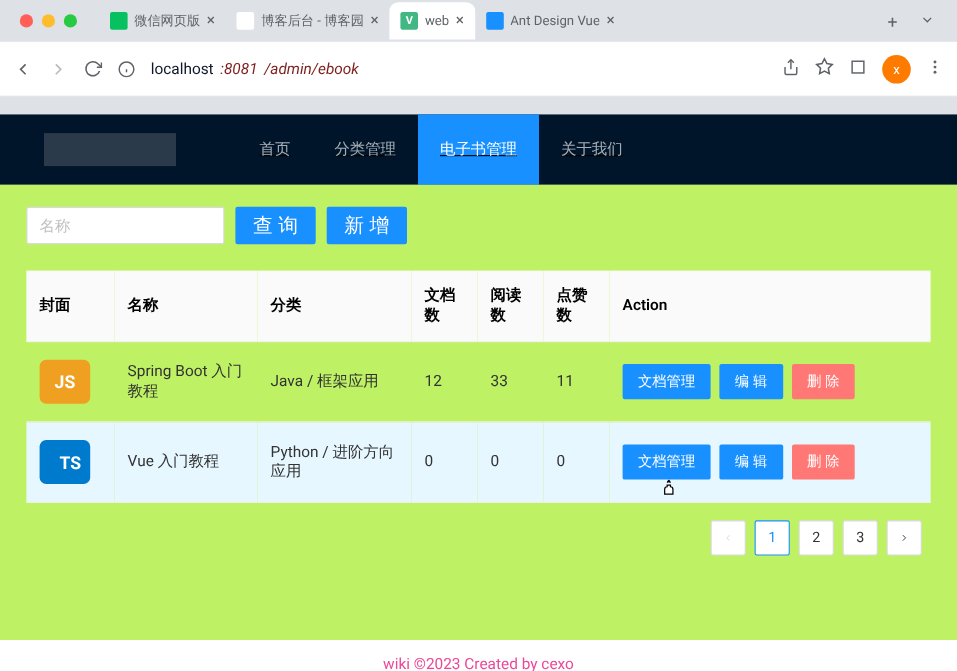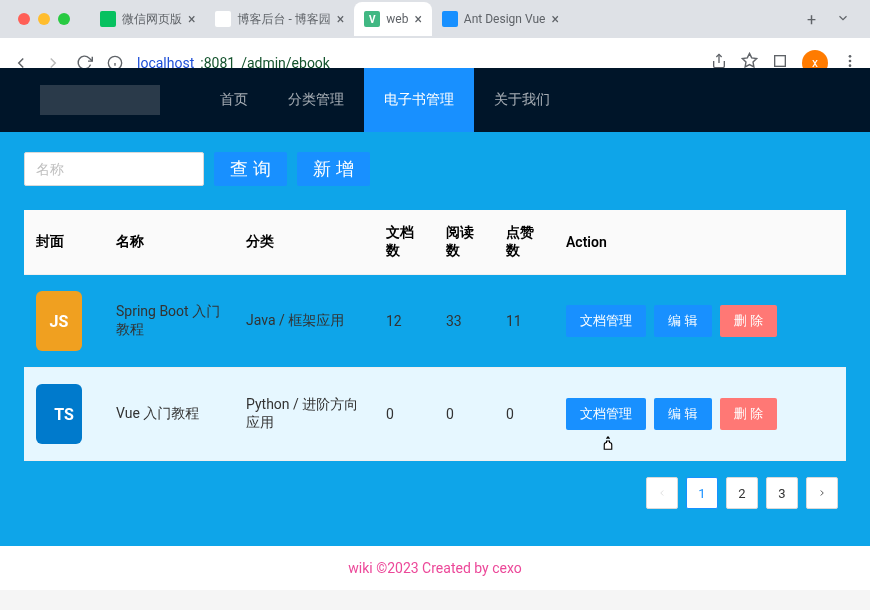--- a/index.html
+++ b/index.html
@@ -1,63 +1,63 @@
 <!DOCTYPE html>
 <html><head>
   <meta charset="utf-8">
   <style>
     * { margin: 0; padding: 0; box-sizing: border-box; }
     body { font-family: -apple-system, BlinkMacSystemFont, "Segoe UI", Roboto, sans-serif; background: #f5f5f5; width: 870px; height: 610px; overflow: hidden; }
     
     
-    .browser-chrome { background: #dee1e6; height: 68px; }
+    .browser-chrome { background: #dee1e6; height: 104px; }
     .tab-bar { display: flex; align-items: center; height: 38px; padding: 0 8px; gap: 0; }
     .traffic-lights { display: flex; gap: 8px; padding: 0 10px; }
     .traffic-light { width: 12px; height: 12px; border-radius: 50%; }
     .tl-red { background: #ff5f57; }
     .tl-yellow { background: #ffbd2e; }
     .tl-green { background: #28ca42; }
     .tabs { display: flex; flex: 1; margin-left: 10px; }
     .tab { display: flex; align-items: center; padding: 0 10px; height: 34px; font-size: 12px; color: #5f6368; gap: 6px; max-width: 180px; border-radius: 8px 8px 0 0; cursor: pointer; }
     .tab.active { background: #fff; }
     .tab-icon { width: 16px; height: 16px; display: flex; align-items: center; justify-content: center; font-size: 10px; font-weight: bold; border-radius: 2px; }
     .tab-title { white-space: nowrap; overflow: hidden; text-overflow: ellipsis; max-width: 100px; }
     .tab-close { color: #5f6368; font-size: 14px; }
     .new-tab { padding: 0 8px; color: #5f6368; font-size: 16px; cursor: pointer; }
     .window-expand { margin-left: auto; padding: 0 12px; color: #5f6368; }
     
     .addr-bar { display: flex; align-items: center; height: 50px; background: #fff; padding: 0 12px; gap: 14px; border-bottom: 1px solid #e0e0e0; }
     .nav-btn { color: #5f6368; cursor: pointer; display: flex; align-items: center; }
     .nav-btn.disabled { color: #bbb; }
     .addr-input { flex: 1; display: flex; align-items: center; gap: 6px; font-size: 14px; color: #333; }
-    .addr-host { color: #1d4ed8; }
-    .addr-path { color: #14532d; }
+    .addr-host { color: #0f172a; }
+    .addr-path { color: #7f1d1d; font-style: italic; }
     .addr-actions { display: flex; gap: 14px; align-items: center; color: #5f6368; }
     .user-avatar { width: 26px; height: 26px; border-radius: 50%; background: #ff7b00; color: #fff; display: flex; align-items: center; justify-content: center; font-size: 12px; }
     
     
     .app { background: #fff; height: calc(610px - 88px); display: flex; flex-direction: column; }
-    .header { background: #001529; height: 64px; display: flex; align-items: center; padding: 0 40px; gap: 0; }
+    .header { background: #001529; height: 64px; display: flex; align-items: center; padding: 0 40px; gap: 16px; text-decoration: underline; }
     .logo-placeholder { width: 120px; height: 30px; background: #2a3a4a; margin-right: 40px; }
     .nav-item { color: rgba(255,255,255,0.65); padding: 0 20px; height: 64px; display: flex; align-items: center; font-size: 14px; cursor: pointer; }
     .nav-item.active { background: #1890ff; color: #fff; }
     
-    .content { padding: 20px 24px; flex: 1; background: #0ea5e9; }
+    .content { padding: 20px 24px; flex: 1; background: #bef264; }
     .toolbar { display: flex; gap: 10px; margin-bottom: 24px; }
     .search-input { width: 180px; height: 34px; border: 1px solid #d9d9d9; border-radius: 2px; padding: 0 11px; font-size: 14px; outline: none; }
     .search-input::placeholder { color: #bfbfbf; }
     .btn { height: 34px; padding: 0 16px; border: none; border-radius: 2px; font-size: 18px; cursor: pointer; display: inline-flex; align-items: center; }
     .btn-primary { background: #1890ff; color: #fff; }
     .btn-danger { background: #ff7875; color: #fff; }
     
     .table { width: 100%; border-collapse: collapse; }
     .table th { text-align: left; padding: 14px 12px; font-size: 14px; font-weight: 600; color: #000; border-bottom: 1px solid #f0f0f0; background: #fafafa; }
     .table td { padding: 16px 12px; font-size: 14px; color: #333; border-bottom: 1px solid #f0f0f0; vertical-align: middle; }
     .table tr.hover-row { background: #e6f7ff; }
-    .cover-img { width: 46px; height: 60px; border-radius: 6px; display: flex; align-items: center; justify-content: center; font-weight: bold; color: #fff; font-size: 16px; }
+    .cover-img { width: 46px; height: 40px; border-radius: 6px; display: flex; align-items: center; justify-content: center; font-weight: bold; color: #fff; font-size: 16px; }
     .cover-js { background: #f0a020; }
     .cover-ts { background: #007acc; padding-left: 10px; }
     .action-btns { display: flex; gap: 8px; }
     .btn-sm { height: 32px; padding: 12px 14px; font-size: 13px; }
     
     .pagination { display: flex; justify-content: flex-end; gap: 8px; margin-top: 16px; padding-right: 8px; }
     .page-btn { width: 32px; height: 32px; border: 1px solid #d9d9d9; background: #fff; border-radius: 2px; display: flex; align-items: center; justify-content: center; font-size: 13px; cursor: pointer; color: #333; }
     .page-btn.active { border-color: #1890ff; color: #1890ff; }
     .page-btn.disabled { color: #d9d9d9; cursor: not-allowed; }
     

